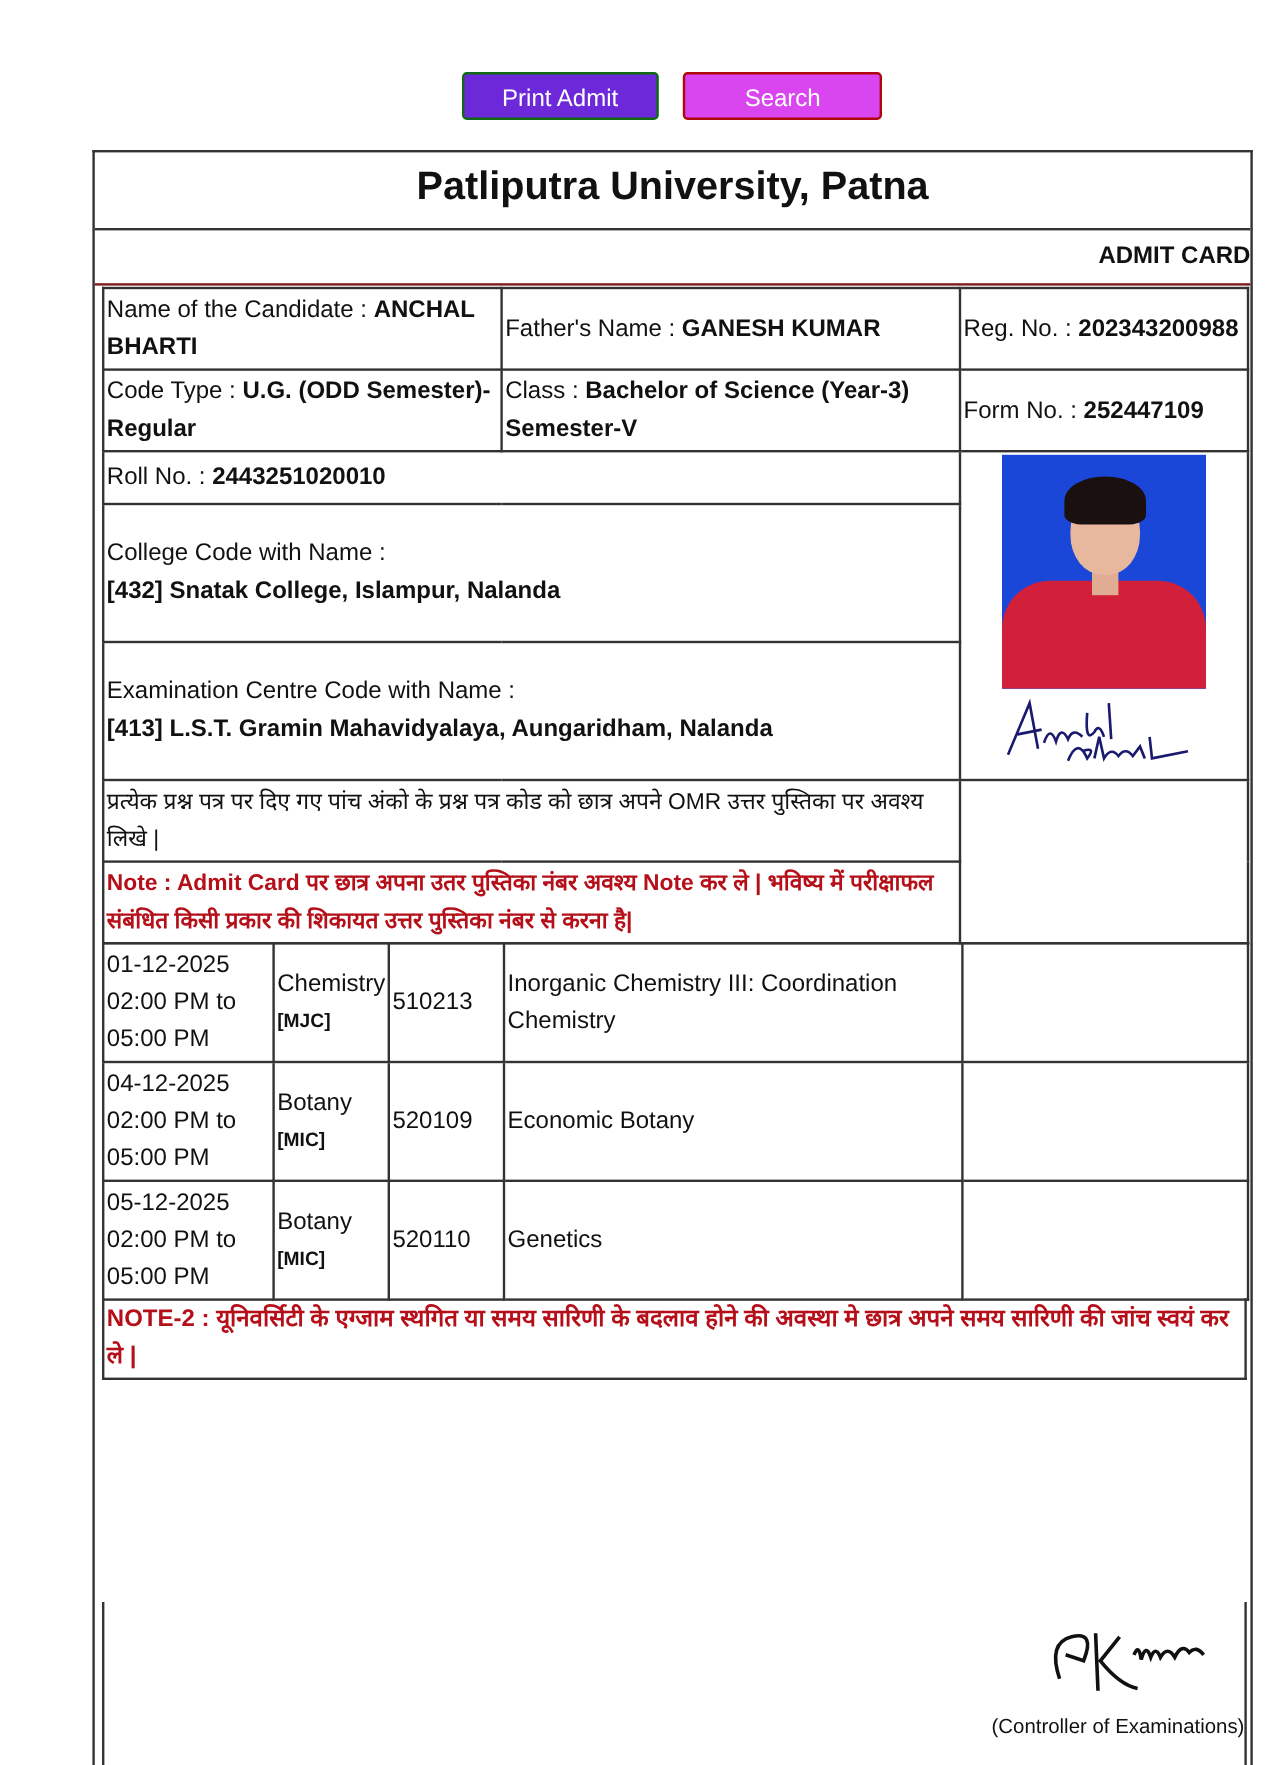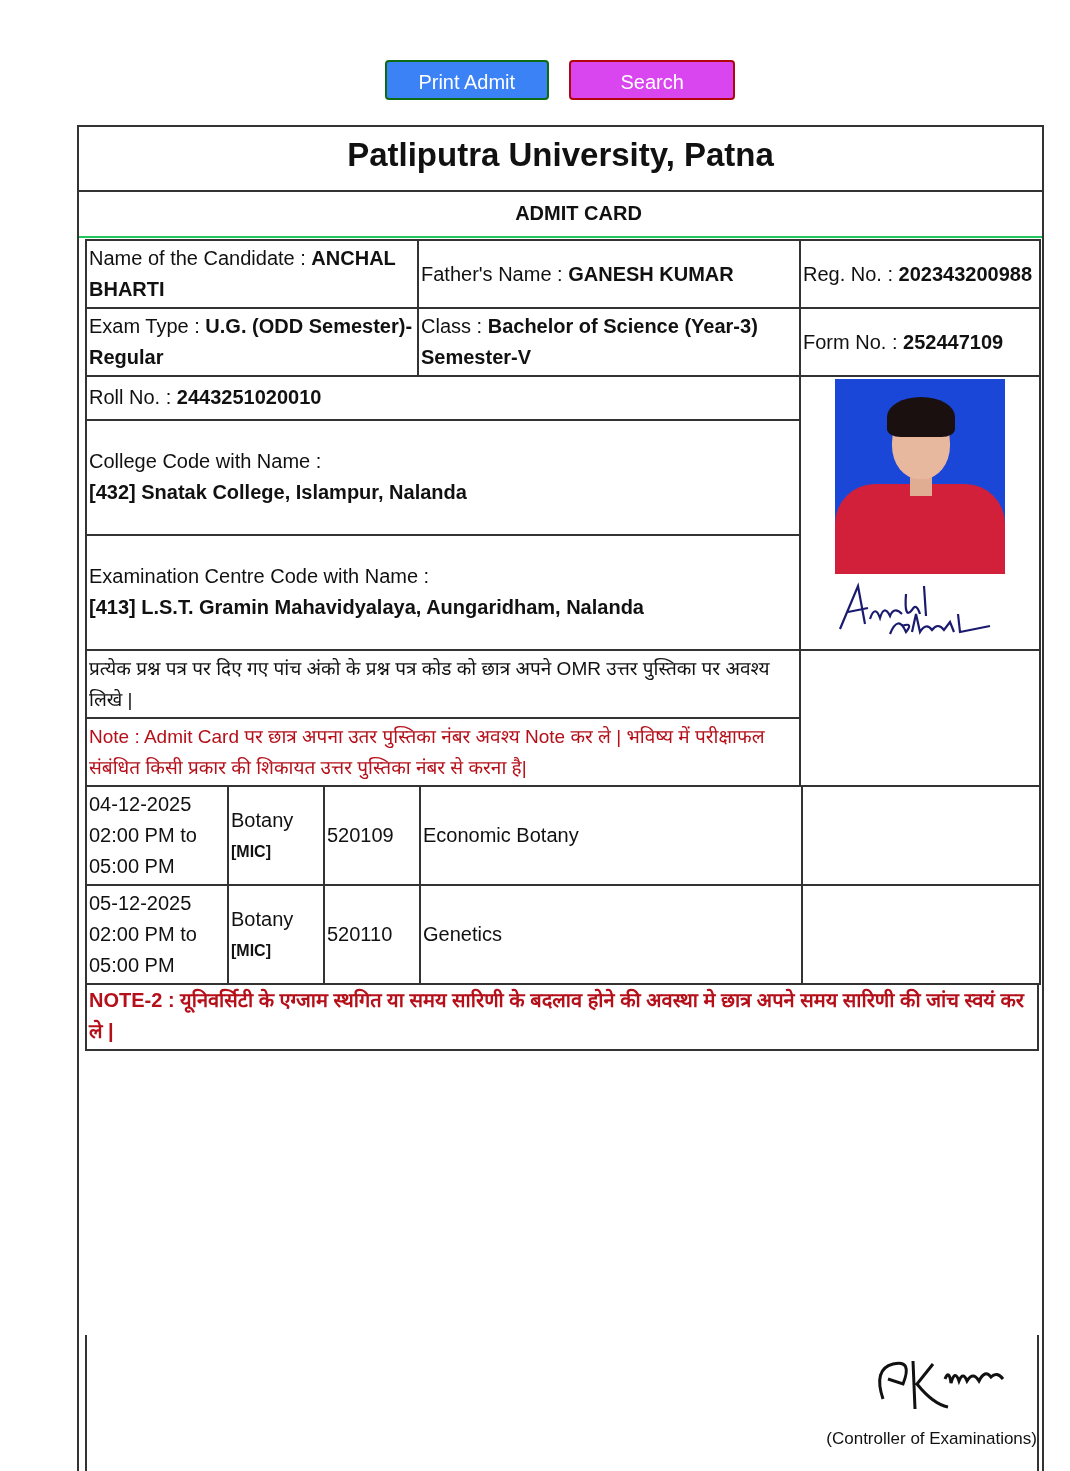--- a/index.html
+++ b/index.html
@@ -1,43 +1,43 @@
 <!DOCTYPE html>
 <html><head>
 <meta charset="utf-8">
 <style>
   html, body { margin:0; padding:0; background:#ffffff; }
   body { width:1070px; height:1471px; position:relative; overflow:hidden;
          font-family:"Liberation Sans", "DejaVu Sans", sans-serif; color:#111; }
   .btns { position:absolute; top:60px; left:0; width:1120px; text-align:center; }
   .btn { display:inline-block; height:40px; line-height:40px; padding:0 10px; margin:0 8px;
          color:#fff; font-size:20px; border-radius:4px; cursor:pointer; box-sizing:border-box; }
-  .btn-green { background:#3b82f6; border:2px solid #0f6b13; width:164px; }
+  .btn-green { background:#6d28d9; border:2px solid #0f6b13; width:164px; }
   .btn-red { background:#d946ef; border:2px solid #b0070d; width:166px; }
 
   .card { position:absolute; left:77px; top:125px; width:967px; height:1360px;
           border:2px solid #333; border-bottom:none; box-sizing:border-box; }
   .uni-title { height:63px; border-bottom:2px solid #333; text-align:center;
                font-size:33px; font-weight:bold; line-height:56px; }
-  .admit-title { height:44px; border-bottom:2px solid #22c55e; text-align:center;
+  .admit-title { height:44px; border-bottom:2px solid #7f1d1d; text-align:right;
                  font-size:20px; font-weight:bold; line-height:42px;padding-left:36px; }
 
   .inner { position:absolute; left:6px; top:112px; width:954px; }
   table.info { border-collapse:collapse; width:954px; table-layout:fixed; }
   table.info td { border:2px solid #333; padding:2px 2px; font-size:20px; line-height:31px;
                   vertical-align:middle; }
   b { font-weight:bold; }
   .photo-cell { text-align:center; vertical-align:top !important; padding:0 !important; }
   .photo { width:170px; height:195px; margin:2px auto 0; background:#1a47d8; position:relative; overflow:hidden; }
   .photo .shirt { position:absolute; left:0; bottom:0; width:170px; height:90px; background:#d3203a; border-radius:40px 40px 0 0; }
   .photo .head { position:absolute; left:57px; top:28px; width:58px; height:72px; background:#e8b89e; border-radius:50% 50% 46% 46%; }
   .photo .hair { position:absolute; left:52px; top:18px; width:68px; height:40px; background:#1a1010; border-radius:50% 50% 20% 20%; }
   .photo .neck { position:absolute; left:75px; top:95px; width:22px; height:22px; background:#e0ad92; }
   .sig { height:75px; }
-  .red { color:#b5101a; font-weight:normal; }
+  .red { color:#b5101a; font-weight:bold; }
   table.sched td { vertical-align:middle; }
   .sm { font-size:16px; font-weight:bold; }
   .notes td { color:#b5101a; font-weight:bold; font-size:16px; line-height:31px; padding:2px 2px; }
   .footer { position:absolute; left:6px; width:954px; top:1208px; height:160px; border-left:2px solid #333; border-right:2px solid #333; box-sizing:border-box; }
   .coe-sig { position:absolute; right:14px; top:14px; }
   .coe-label { position:absolute; right:0; top:94px; font-size:17px; }
 </style>
 </head>
 <body>
 
@@ -57,21 +57,21 @@
           <col style="width:382px">
           <col style="width:240px">
         </colgroup>
       <tbody>
           <tr style="height:66px">
         <td><span>Name of the Candidate :</span> <b>ANCHAL BHARTI</b></td>
         <td><span>Father's Name :</span> <b>GANESH KUMAR</b></td>
         <td><span>Reg. No. :</span> <b>202343200988</b></td>
       </tr>
       <tr style="height:66px">
-        <td><span>Exam Type :</span> <b>U.G. (ODD Semester)-Regular</b></td>
+        <td><span>Code Type :</span> <b>U.G. (ODD Semester)-Regular</b></td>
         <td><span>Class :</span> <b>Bachelor of Science (Year-3) Semester-V</b></td>
         <td><span>Form No. :</span> <b>252447109</b></td>
       </tr>
       <tr style="height:42px">
         <td colspan="2"><span>Roll No. :</span> <b>2443251020010</b></td>
         <td rowspan="3" class="photo-cell">
           <div class="photo">
             <div class="shirt"></div>
                 <div class="neck"></div>
                 <div class="head"></div>
@@ -105,20 +105,33 @@
       <colgroup>
           <col style="width:142px">
           <col style="width:96px">
           <col style="width:96px">
           <col style="width:382px">
           <col style="width:238px">
         </colgroup>
       <tbody>
       <tr style="height:97px">
         <td>
+              <div>01-12-2025</div>
+              <div>02:00 PM to 05:00 PM</div>
+            </td>
+        <td>
+              <div>Chemistry</div>
+              <div class="sm">[MJC]</div>
+            </td>
+        <td>510213</td>
+        <td>Inorganic Chemistry III: Coordination Chemistry</td>
+        <td></td>
+      </tr>
+      <tr style="height:97px">
+        <td>
               <div>04-12-2025</div>
               <div>02:00 PM to 05:00 PM</div>
             </td>
         <td>
               <div>Botany</div>
               <div class="sm">[MIC]</div>
             </td>
         <td>520109</td>
         <td>Economic Botany</td>
         <td></td>

